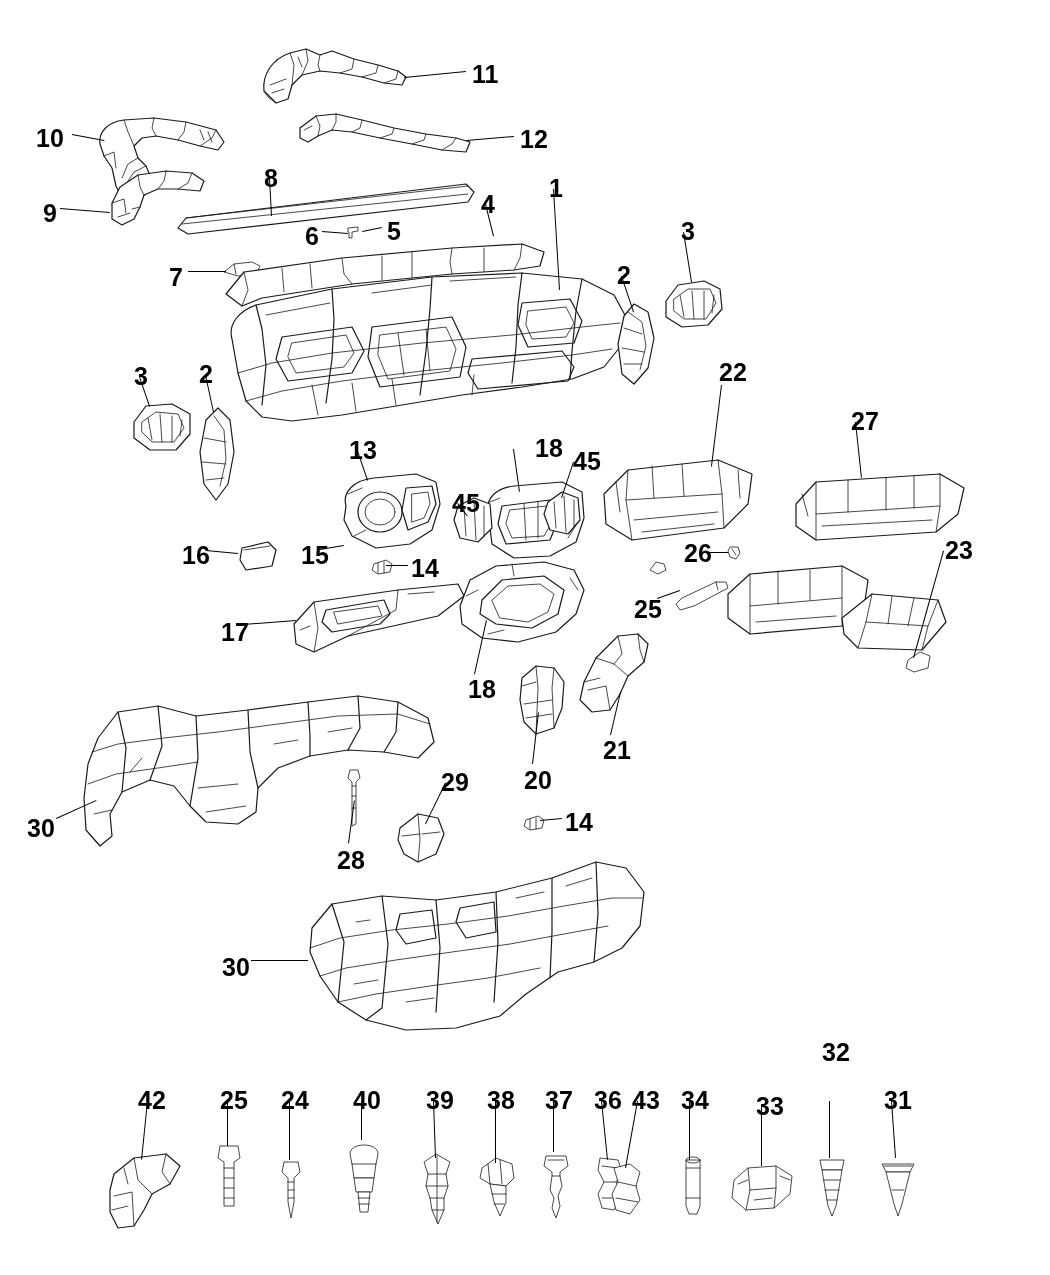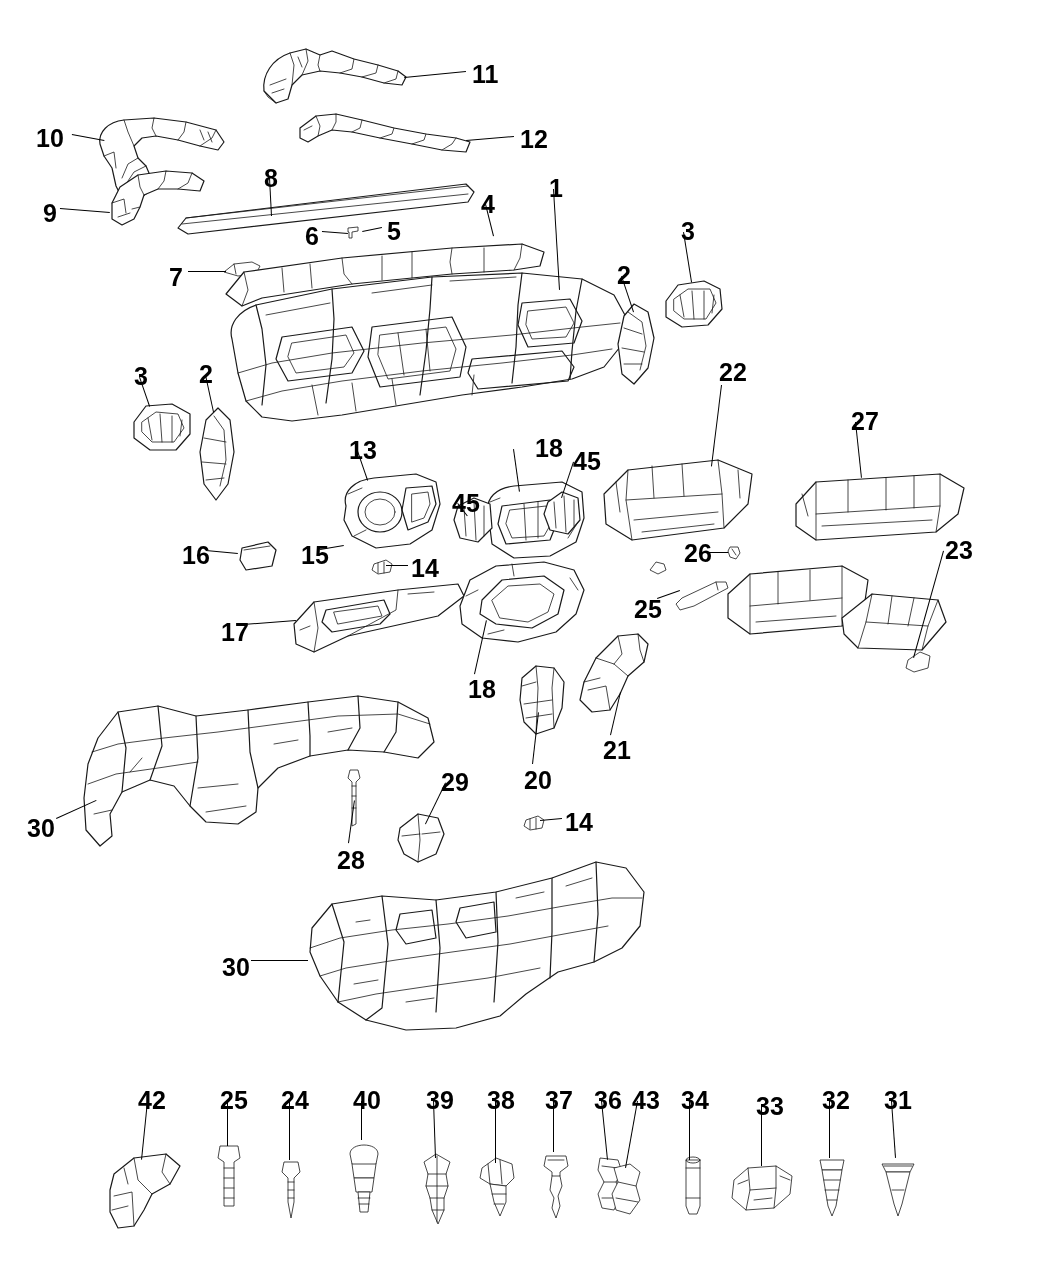--- a/index.html
+++ b/index.html
@@ -694,17 +694,17 @@
       <div class="callout" style="left: 220px; top: 1088px;">25</div>
       <div class="callout" style="left: 281px; top: 1088px;">24</div>
       <div class="callout" style="left: 353px; top: 1088px;">40</div>
       <div class="callout" style="left: 426px; top: 1088px;">39</div>
       <div class="callout" style="left: 487px; top: 1088px;">38</div>
       <div class="callout" style="left: 545px; top: 1088px;">37</div>
       <div class="callout" style="left: 594px; top: 1088px;">36</div>
       <div class="callout" style="left: 632px; top: 1088px;">43</div>
       <div class="callout" style="left: 681px; top: 1088px;">34</div>
       <div class="callout" style="left: 756px; top: 1094px;">33</div>
-      <div class="callout" style="left: 822px; top: 1088px;">32</div>
+      <div class="callout" style="left: 822px; top: 1040px;">32</div>
       <div class="callout" style="left: 884px; top: 1088px;">31</div>
     </div>
 
 </div>
 
 </body></html>

